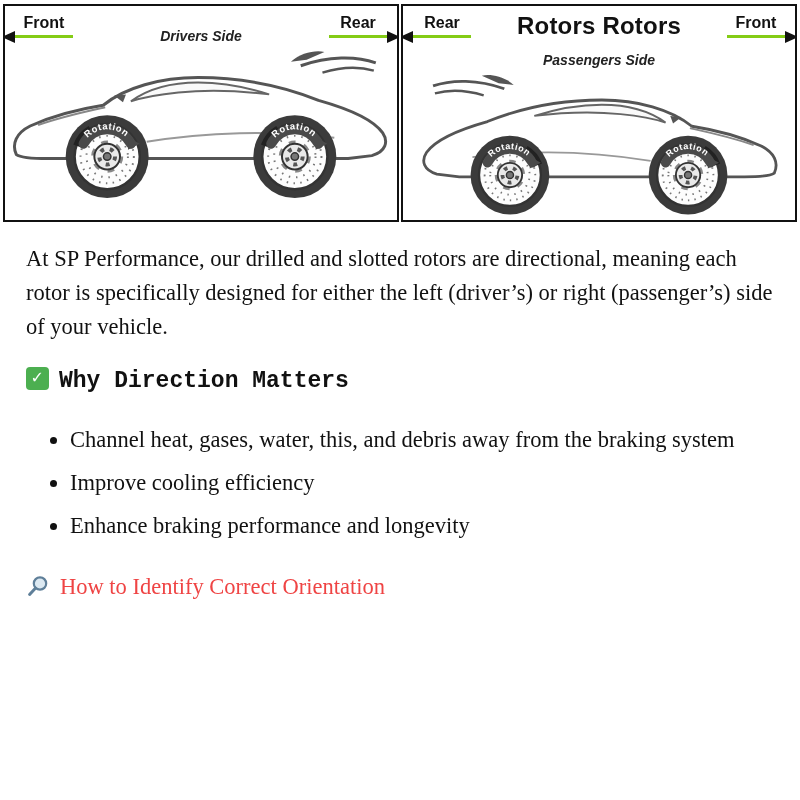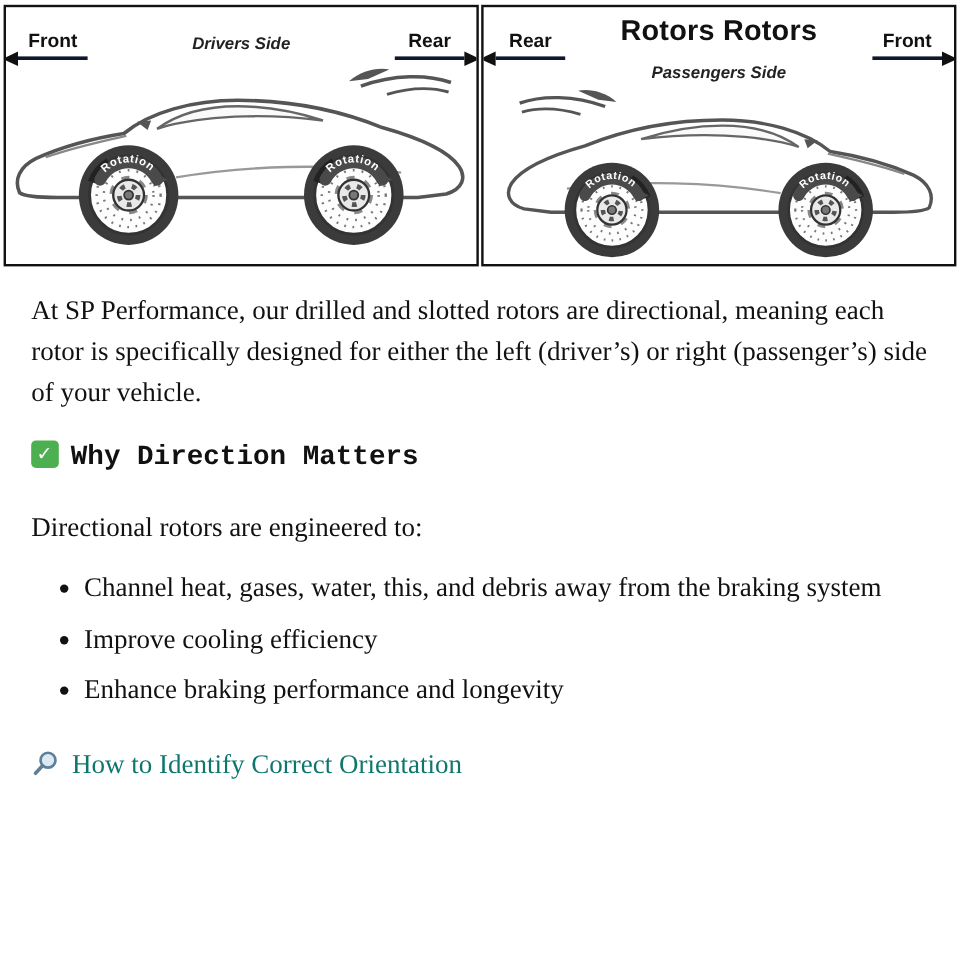--- a/index.html
+++ b/index.html
@@ -17,23 +17,23 @@
     display:flex; flex-direction:column; height:218px; overflow:hidden;
   }
   .panel-header {
     display:flex; align-items:flex-start; justify-content:space-between;
     padding:8px 10px 0 10px; font-family:"Liberation Sans", sans-serif;
   }
   .panel-title-block { text-align:center; flex:1; }
   .panel-title { font-weight:bold; font-size:24px; line-height:1; letter-spacing:.2px; }
   .panel-subtitle { font-weight:bold; font-style:italic; font-size:14px; margin-top:14px; color:#222; }
   .dir-arrow {
-    position:relative; margin-top:13px;
+    position:relative; margin-top:1px;
     font-weight:bold; font-size:16px; line-height:1;
-    padding:0 4px 4px 4px; border-bottom:3px solid #0f172a;
+    padding:0 4px 4px 4px; border-bottom:3px solid #84cc16;
     min-width:58px; text-align:center;
   }
   .arrow-left::before {
     content:""; position:absolute; left:-13px; bottom:-8px;
     border-top:6.5px solid transparent; border-bottom:6.5px solid transparent;
     border-right:13px solid #111;
   }
   .arrow-right::after {
     content:""; position:absolute; right:-13px; bottom:-8px;
     border-top:6.5px solid transparent; border-bottom:6.5px solid transparent;
@@ -41,21 +41,21 @@
   }
   .car-svg { width:100%; height:158px; display:block; margin-top:2px; }
   .rot-text { font:bold 9.5px "Liberation Sans", sans-serif; fill:#fff; letter-spacing:.6px; }
   .band { fill:none; stroke:#4a4a4a; stroke-width:10; stroke-linecap:round; }
 
   
   .article { padding:20px 26px 0 26px; font-size:22.5px; line-height:1.5; }
   .article p { margin:0 0 24px 0; }
   .article p.lead { margin:0 0 16px 0; }
   h2.section-h { font-size:23px; font-weight:bold; margin:0 0 26px 0; line-height:1.3;font-family:Liberation Mono, monospace; }
-  h3.section-h2 { font-size:22.5px; font-weight:normal; margin:4px 0 26px 0; line-height:1.3; color:#0f766e; }
+  h3.section-h2 { font-size:22.5px; font-weight:normal; margin:4px 0 26px 0; line-height:1.3; color:#ef4444; }
   ul.blist { margin:0 0 30px 0; padding-left:44px; }
   ul.blist li { margin:0 0 9px 0; }
 
   .check-icon {
     display:inline-block; width:23px; height:23px; border-radius:4px;
     background:#4caf50; position:relative; vertical-align:-3px; margin-right:10px;
   }
   .check-icon::after {
     content:"✓"; position:absolute; left:4.5px; top:1px;
     color:#fff; font-weight:bold; font-size:16px; line-height:20px;
@@ -147,21 +147,20 @@
     </svg>
   </div>
 </div>
 
 <div class="article">
 
   <p>At SP Performance, our drilled and slotted rotors are directional, meaning each rotor is specifically designed for either the left (driver’s) or right (passenger’s) side of your vehicle.</p>
 
   <h2 class="section-h"><span class="check-icon"></span><span>Why Direction Matters</span></h2>
 
-  <p class="lead">Directional rotors are engineered to:</p>
 
   <ul class="blist">
     <li>Channel heat, gases, water, this, and debris away from the braking system</li>
     <li>Improve cooling efficiency</li>
     <li>Enhance braking performance and longevity</li>
   </ul>
 
   <h3 class="section-h2"><svg class="mag-icon" viewBox="0 0 24 24">
         <circle cx="14" cy="9.5" r="6.2" fill="#dce9f2" stroke="#5f7f99" stroke-width="2.2"></circle>
         <line x1="9.4" y1="14.2" x2="3.6" y2="20.4" stroke="#5f7f99" stroke-width="3" stroke-linecap="round"></line>

